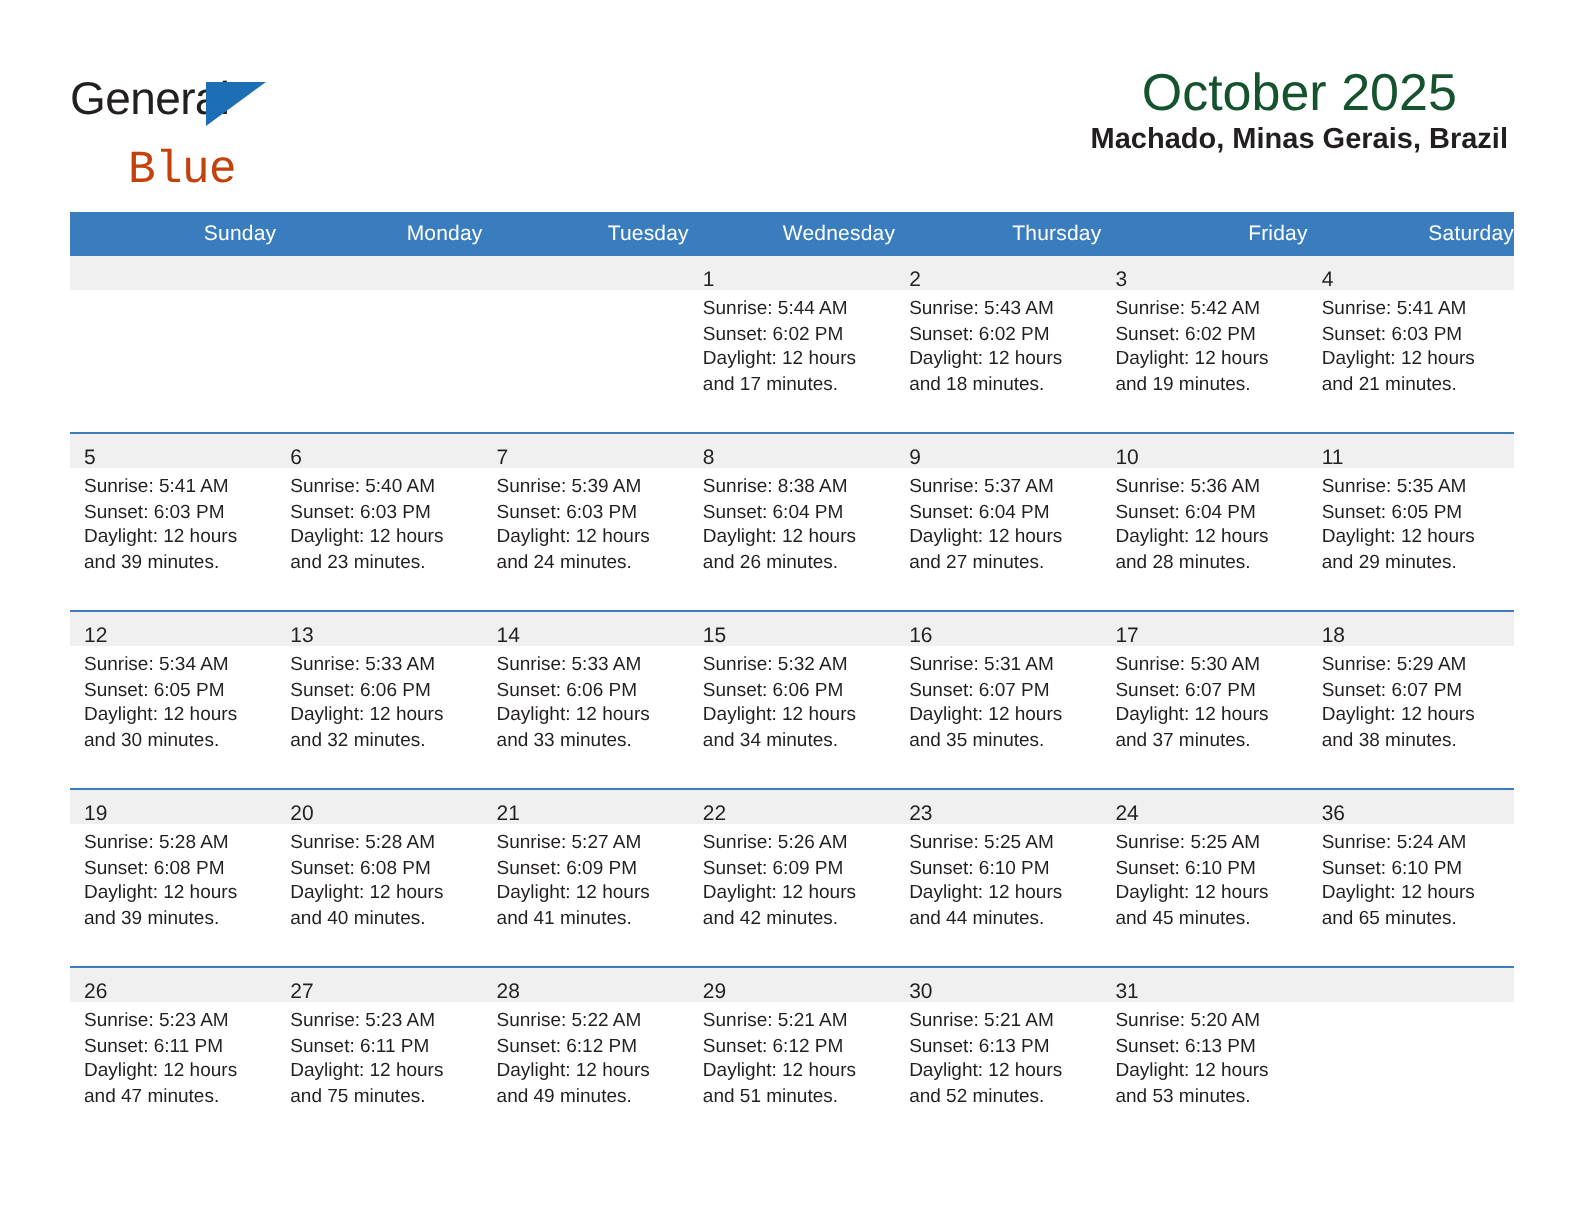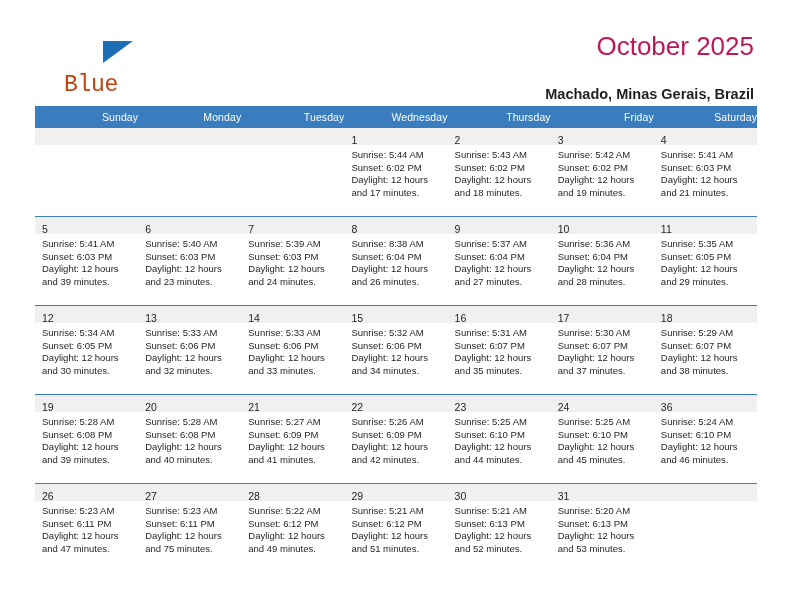--- a/index.html
+++ b/index.html
@@ -61,26 +61,27 @@
   }
   .title-block {
     position: absolute;
     right: 38px;
     top: 32px;
     text-align: right;
   }
   .cal-title {
     font-size: 26px;
     font-weight: normal;
-    color: #be185d;
+    color: #14532d;
     line-height: 1.15;
     letter-spacing: 0px;
+    text-align: center;
   }
   .cal-subtitle {
-    margin-top: 24px;
+    margin-top: 0;
     font-size: 14.5px;
     font-weight: bold;
     color: #231f20;
     letter-spacing: 0px;
   }
 
   
   .calendar {
     position: absolute;
     left: 35px;
@@ -131,20 +132,21 @@
   td.empty .daynum-strip { background: #f0f0f0; }
 </style>
 </head>
 <body>
 
 <div class="page">
 
   <div class="header">
 
     <div class="logo">
+      <span class="logo-general">General</span>
       <span class="logo-tri"></span>
       <span class="logo-blue">Blue</span>
     </div>
 
     <div class="title-block">
       <div class="cal-title">October 2025</div>
       <div class="cal-subtitle">Machado, Minas Gerais, Brazil</div>
     </div>
 
   </div>
@@ -393,21 +395,21 @@
               <div class="cell-line">Daylight: 12 hours</div>
               <div class="cell-line">and 45 minutes.</div>
             </div>
           </td>
           <td>
             <div class="daynum-strip"><span class="daynum">36</span></div>
             <div class="cell-body">
               <div class="cell-line">Sunrise: 5:24 AM</div>
               <div class="cell-line">Sunset: 6:10 PM</div>
               <div class="cell-line">Daylight: 12 hours</div>
-              <div class="cell-line">and 46 minutes.</div>
+              <div class="cell-line">and 65 minutes.</div>
             </div>
           </td>
         </tr>
         <tr>
           <td>
             <div class="daynum-strip"><span class="daynum">26</span></div>
             <div class="cell-body">
               <div class="cell-line">Sunrise: 5:23 AM</div>
               <div class="cell-line">Sunset: 6:11 PM</div>
               <div class="cell-line">Daylight: 12 hours</div>

